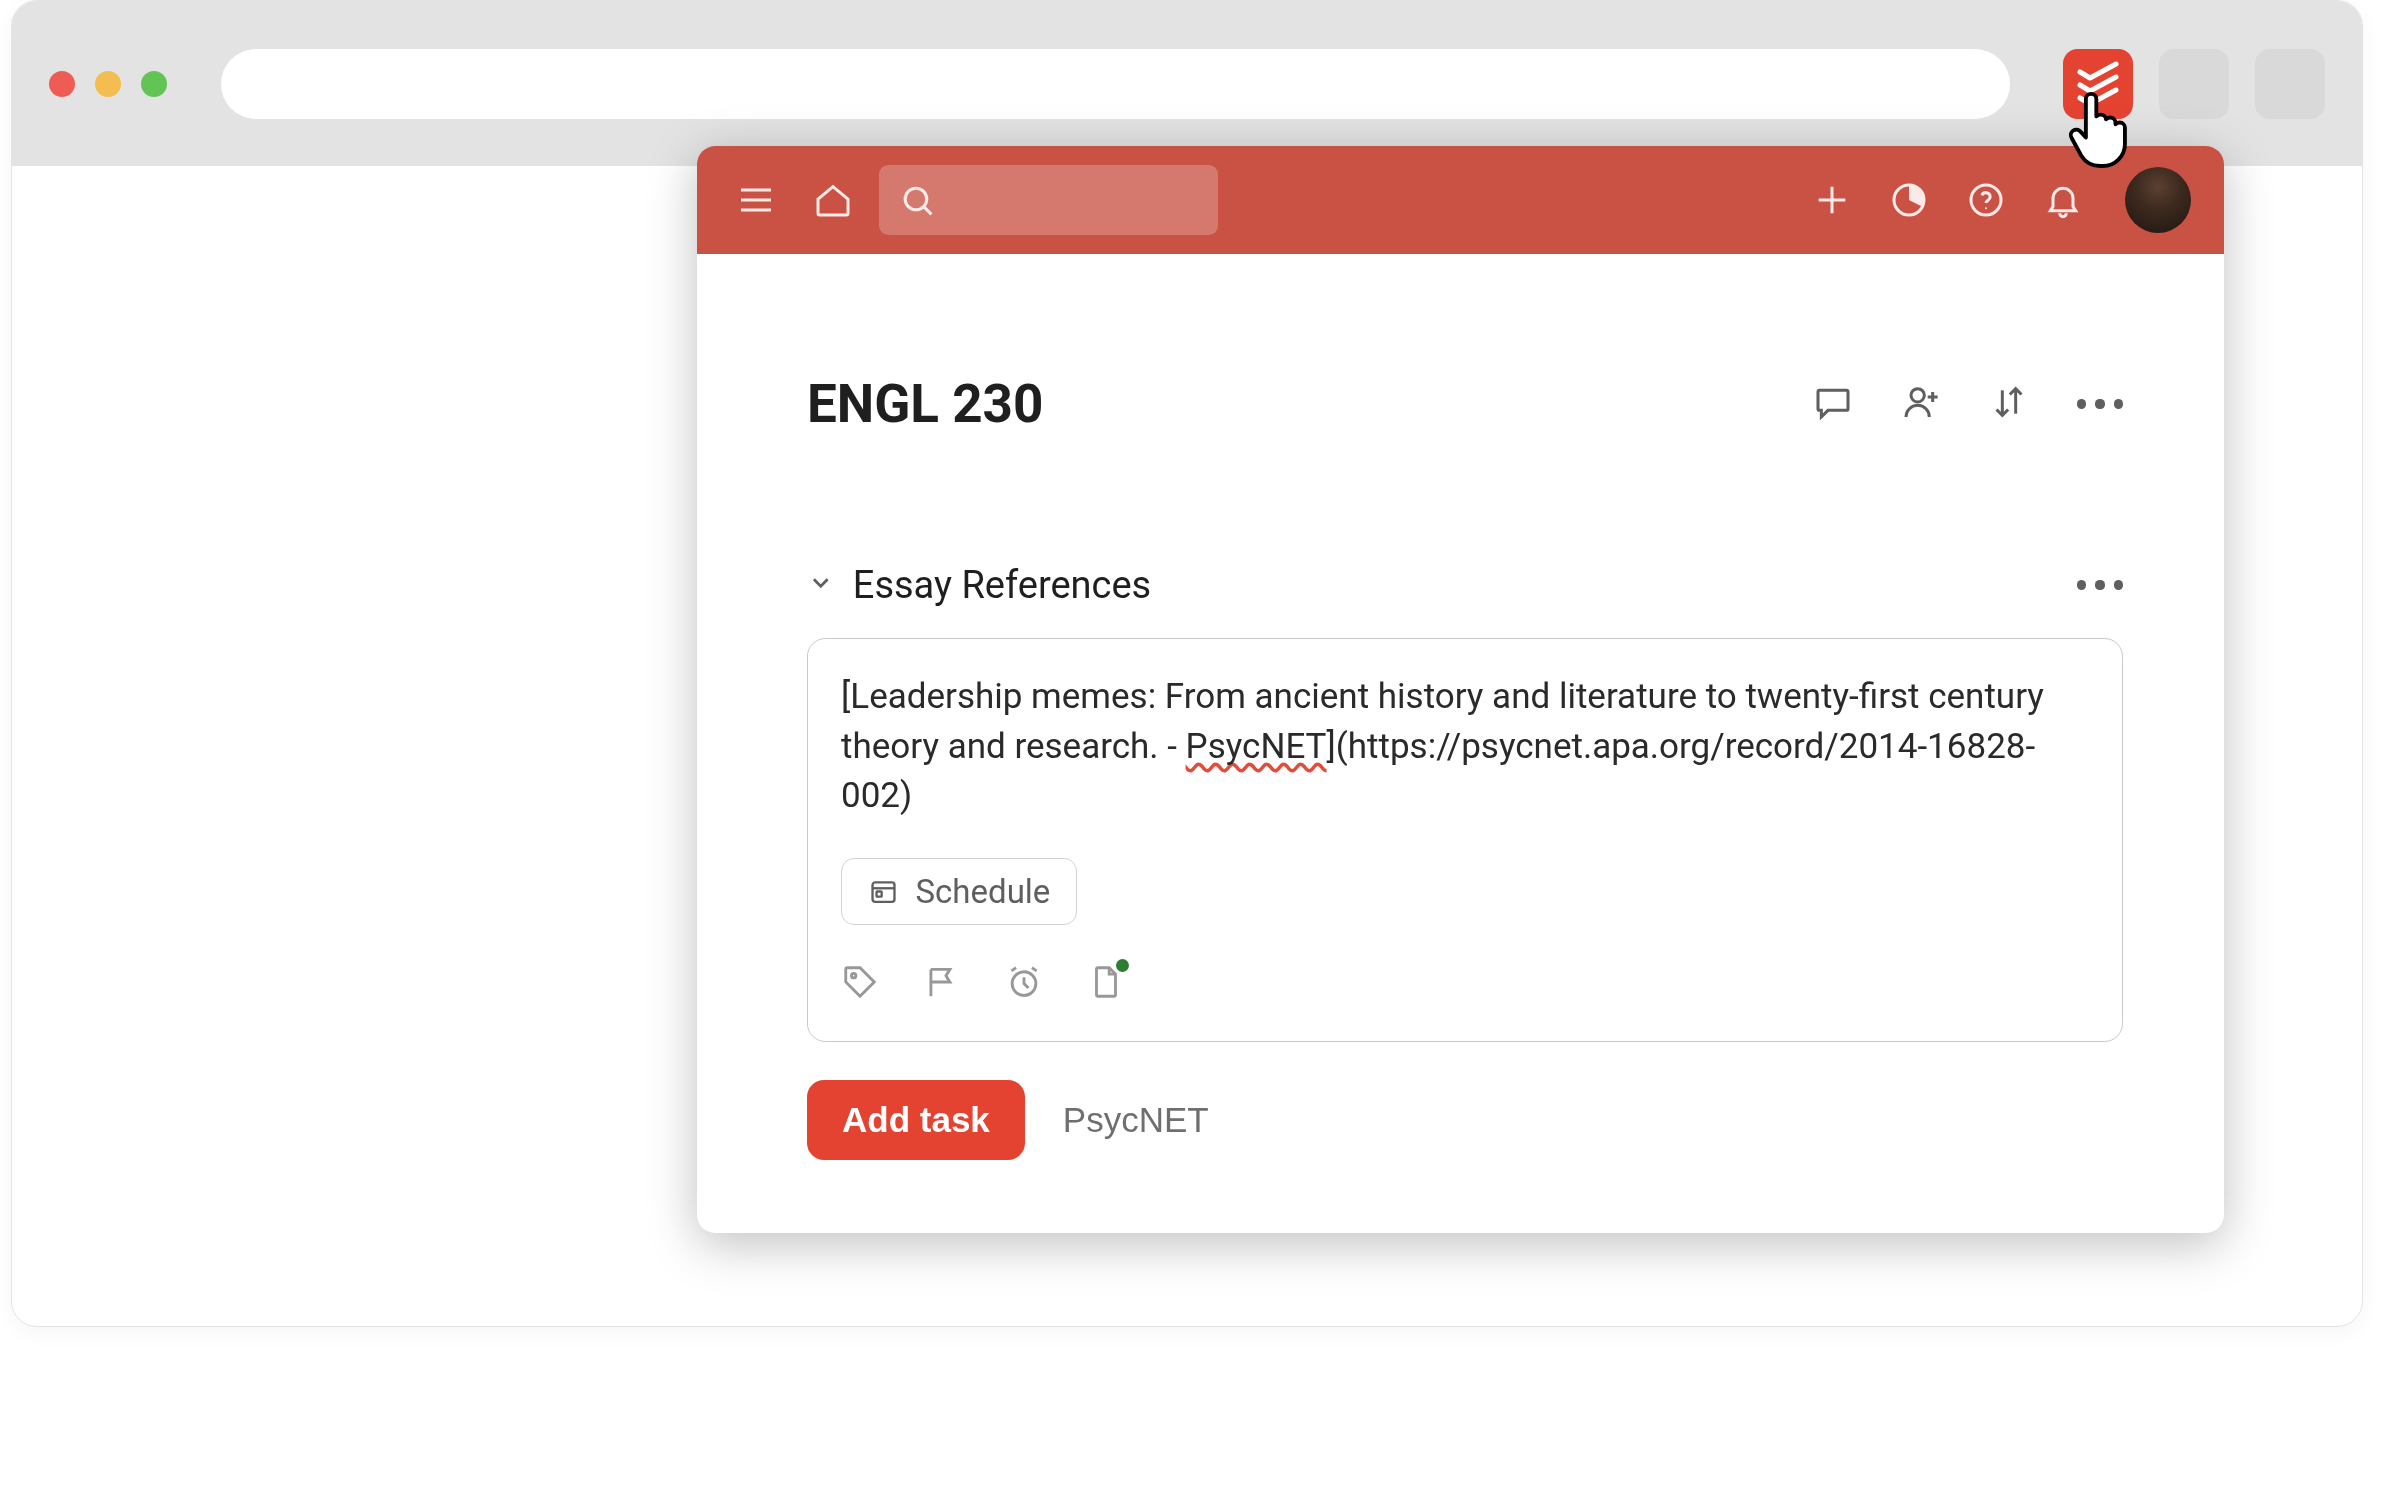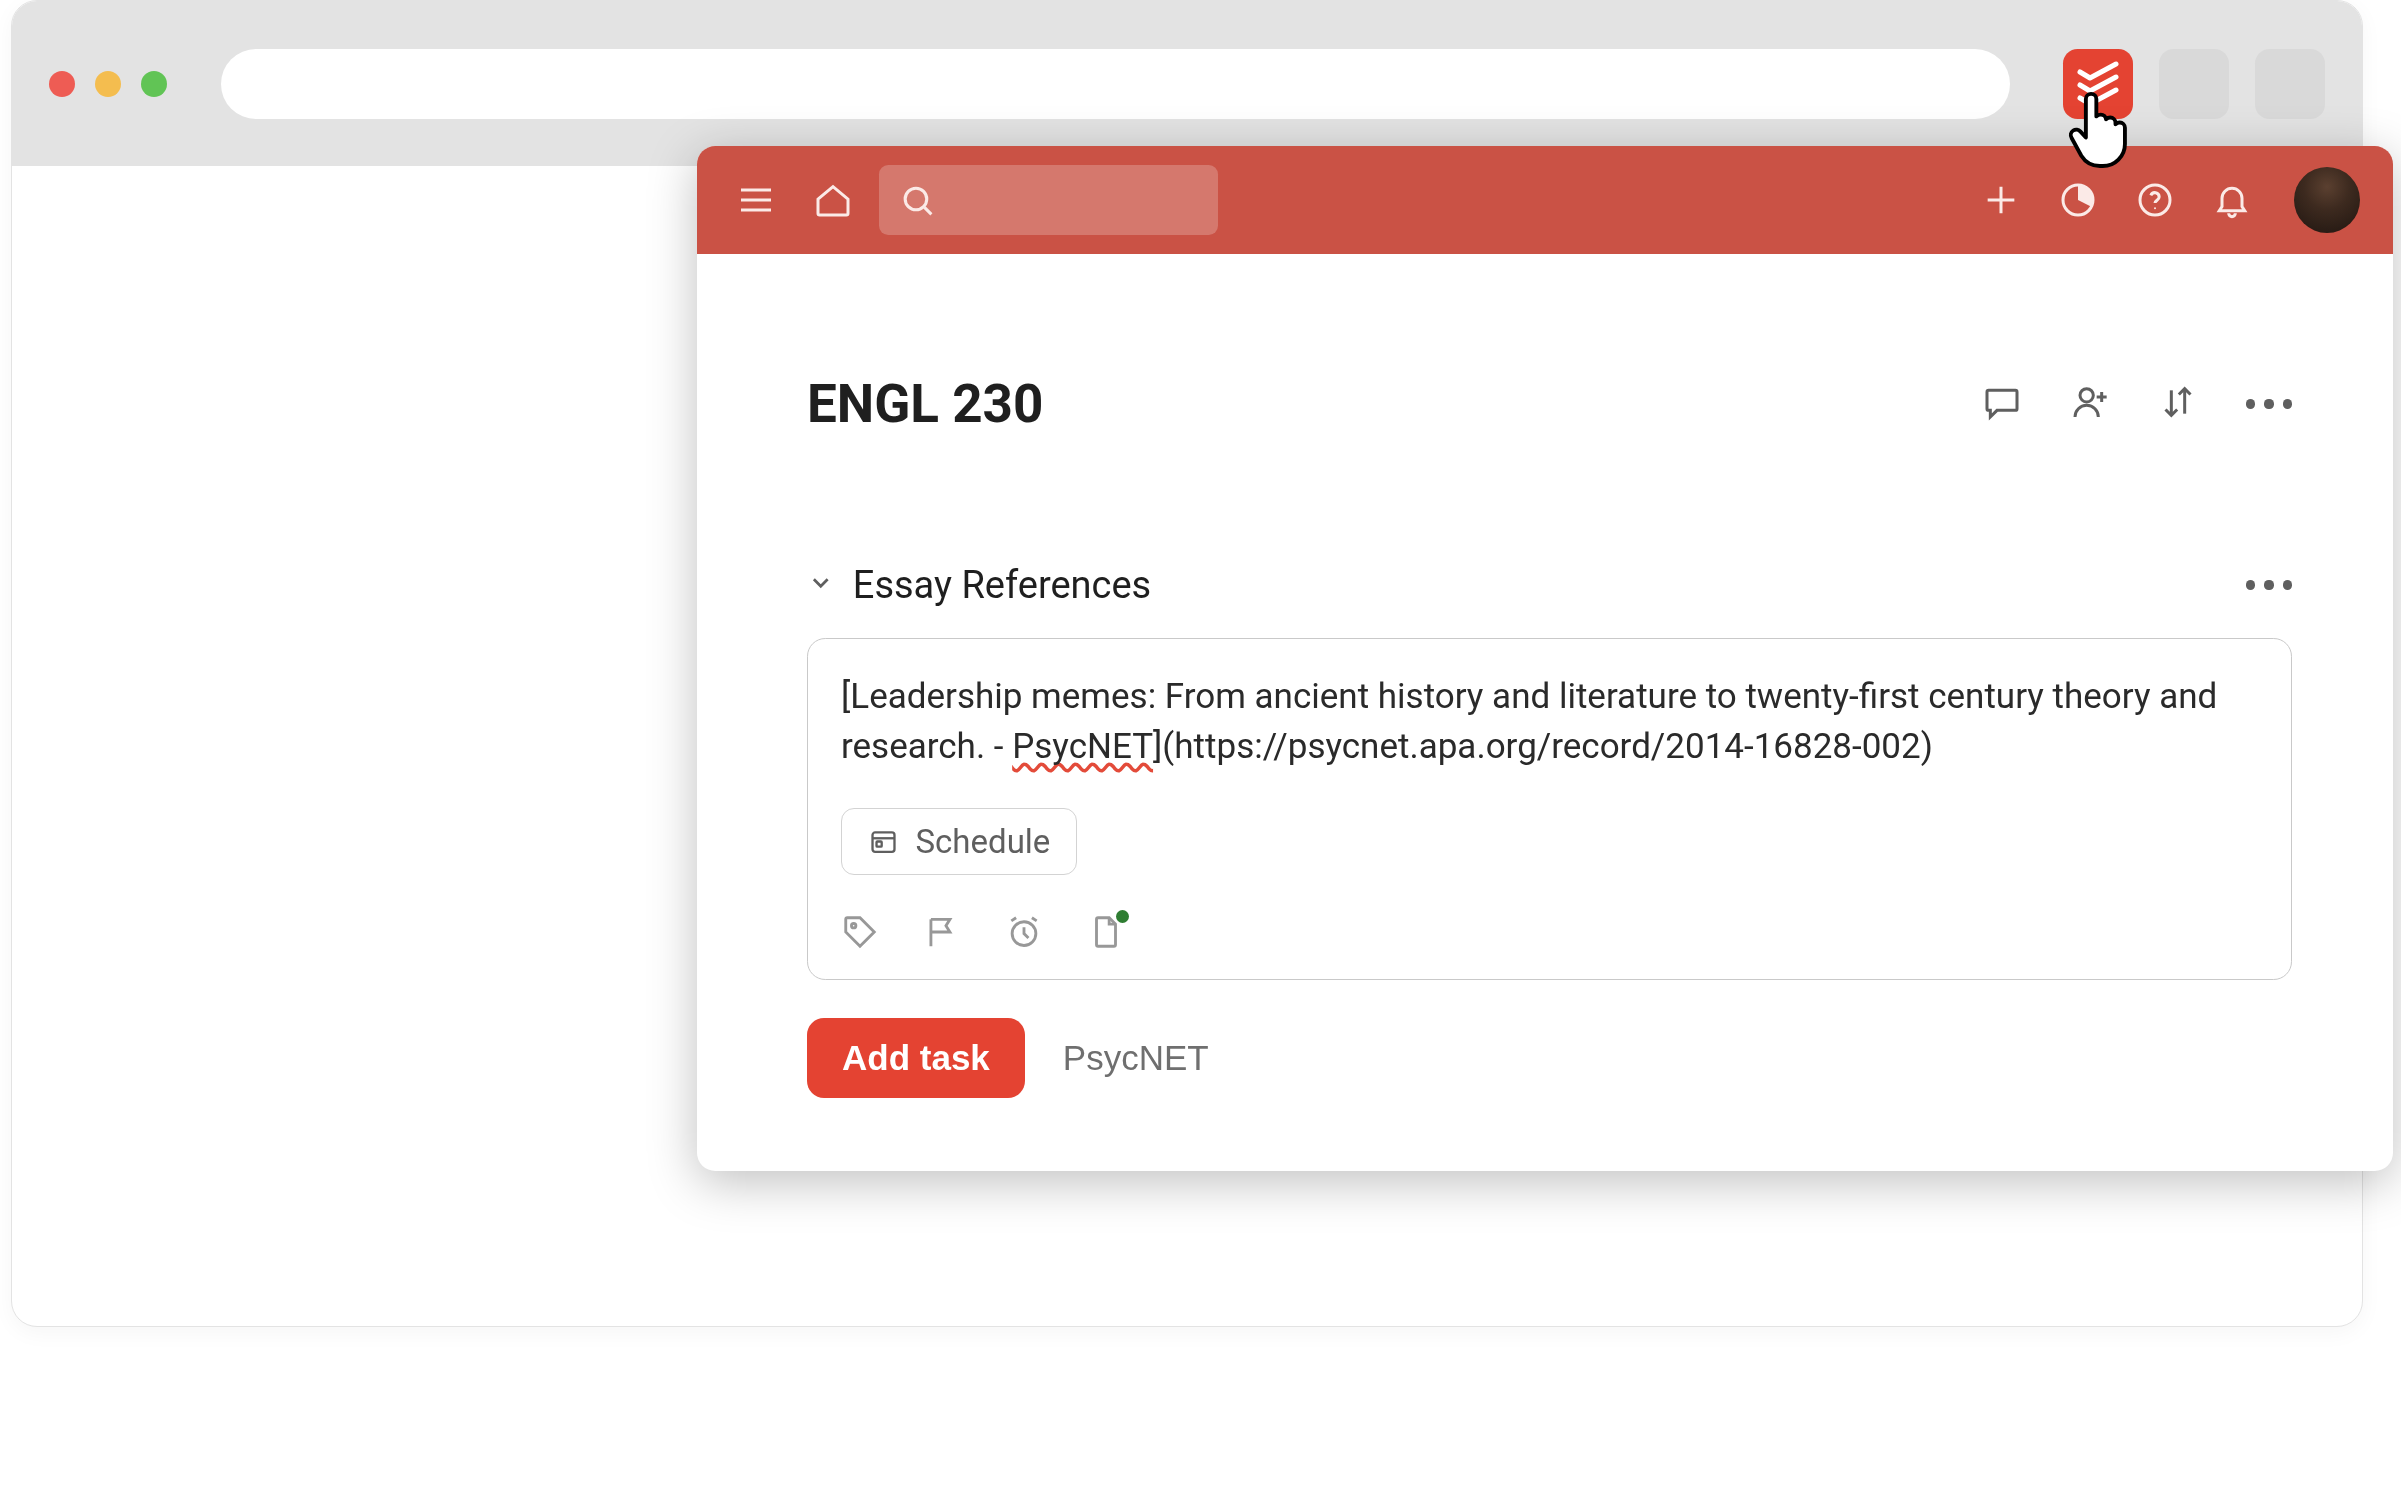--- a/index.html
+++ b/index.html
@@ -60,21 +60,21 @@
   .cursor-hand {
     position: absolute;
     top: 87px; left: 2066px;
     width: 73px; height: 82px;
     z-index: 60;
   }
   
   .popup {
     position: absolute;
     top: 146px; left: 697px;
-    width: 1696px;
+    width: 1527px;
     background: #fff;
     border-radius: 18.3px;
     box-shadow: 0 11px 49px rgba(0,0,0,0.25);
     overflow: hidden;
     z-index: 50;
   }
   .app-header {
     height: 108px;
     background: #ca5245;
     display: flex;
@@ -131,21 +131,21 @@
     display: flex; align-items: center;
     gap: 18.3px;
     margin-bottom: 31px;
   }
   .chevron-down svg { width: 27.5px; height: 27.5px; stroke:#5f5f5f; fill:none; stroke-width:2.4; }
   .section-title { font-size: 38px; font-weight: 400; color:#1f1f1f; }
   .section-dots { margin-left: auto; }
   .task-card {
     border: 1.8px solid #c9c9c9;
     border-radius: 18.3px;
-    padding: 33px 33px 24px 33px;
+    padding: 33px 33px 36px 33px;
     margin-left: 0;
   }
   .task-text {
     font-size: 35px;
     line-height: 1.42;
     color: #2a2a2a;
   }
   .spellwave {
     text-decoration: underline wavy #e34b3a;
     text-decoration-skip-ink: none;

